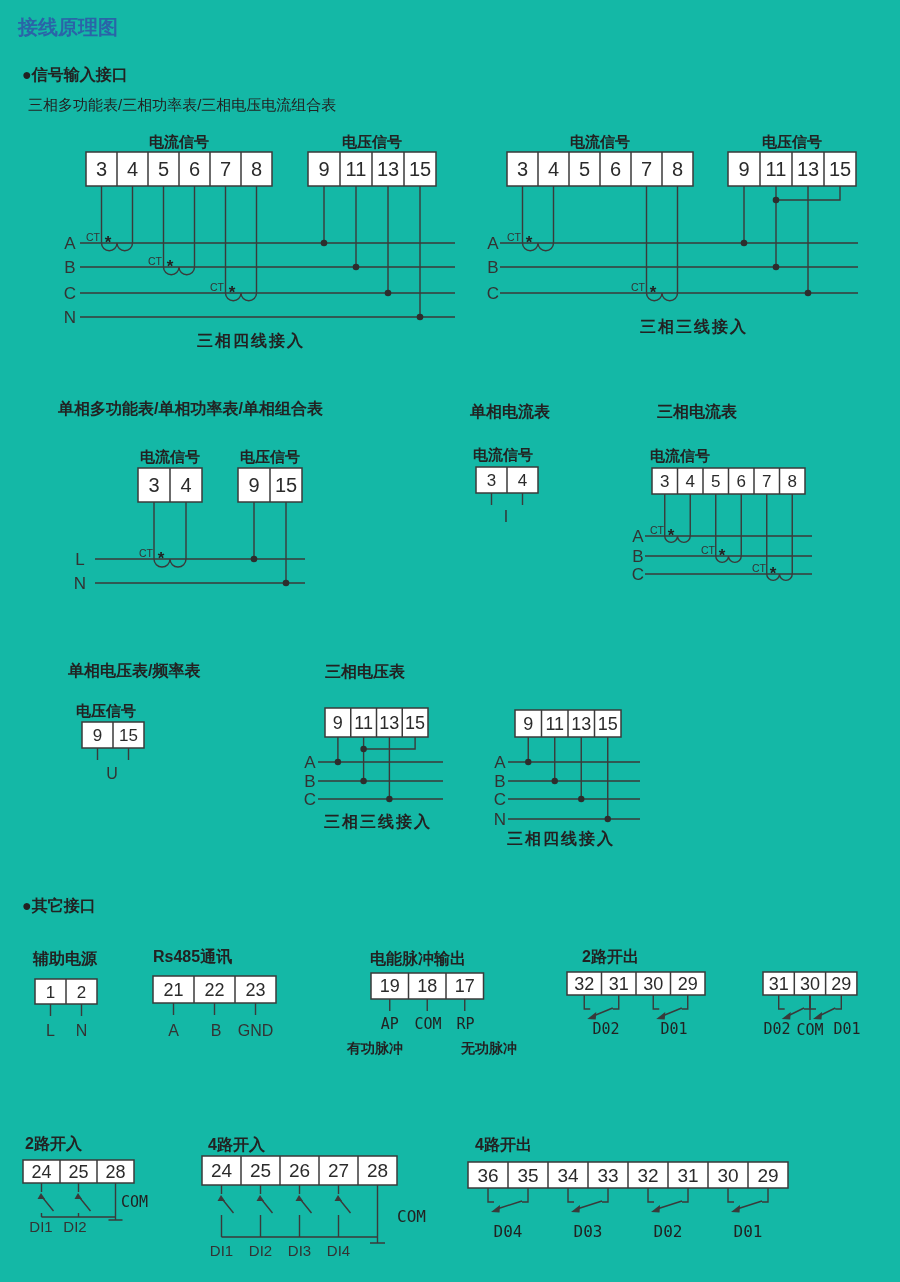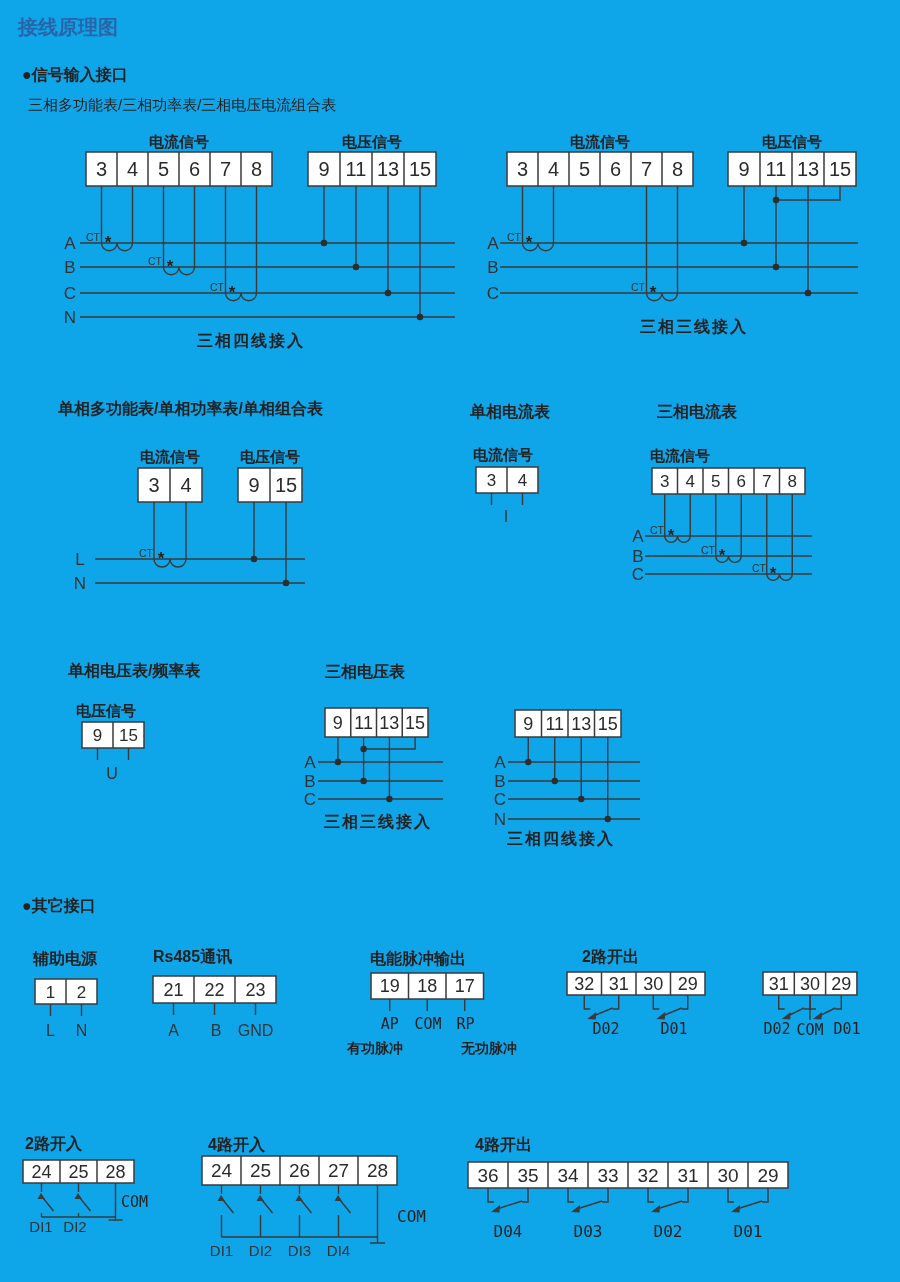--- a/index.html
+++ b/index.html
@@ -1,16 +1,16 @@
 <!DOCTYPE html>
 <html><head>
 <meta charset="utf-8">
 <style>
   html,body{margin:0;padding:0;background:#ffffff;}
-  .page{position:relative;width:900px;height:1282px;background:#0ea5e9;overflow:hidden;}
+  .page{position:relative;width:900px;height:1282px;background:#14b8a6;overflow:hidden;}
   svg text{font-family:"Liberation Sans","DejaVu Sans",sans-serif;fill:#222;}
   .w{stroke:#3a3a3a;stroke-width:1.4;fill:none;}
   .blk{stroke:#3a3a3a;stroke-width:1.5;fill:#ffffff;}
   .dot{fill:#2d2d2d;stroke:none;}
   .arr{fill:#3a3a3a;stroke:none;}
   .num{fill:#2b2b2b;}
   .t-title{font-size:20px;font-weight:bold;fill:#2a64a8;}
   .t-section{font-size:16px;font-weight:bold;}
   .t-group{font-size:15px;}
   .t-sub{font-size:16px;font-weight:bold;}

